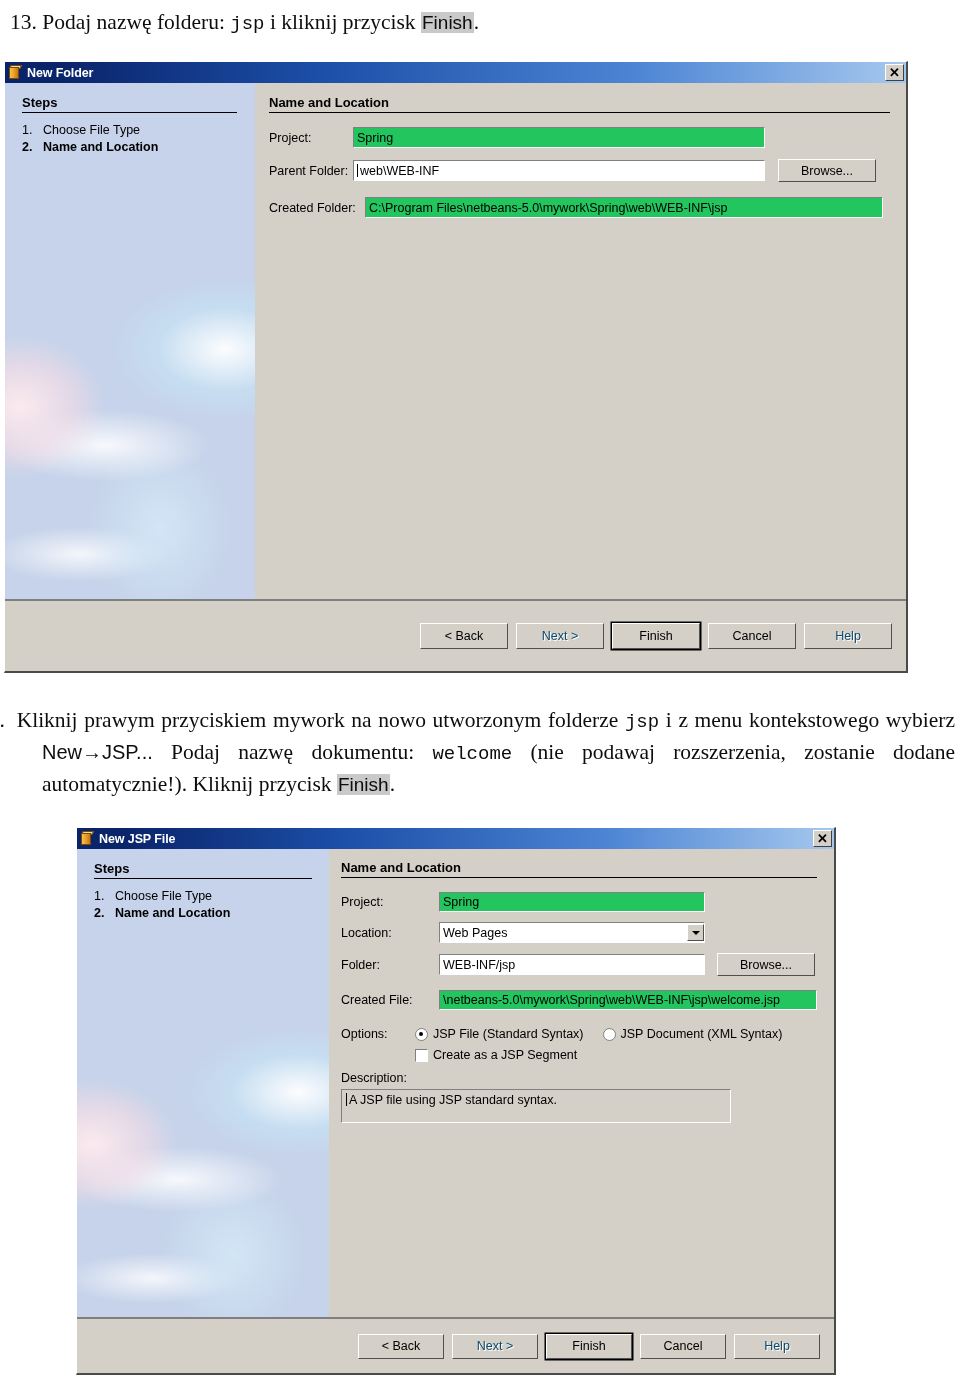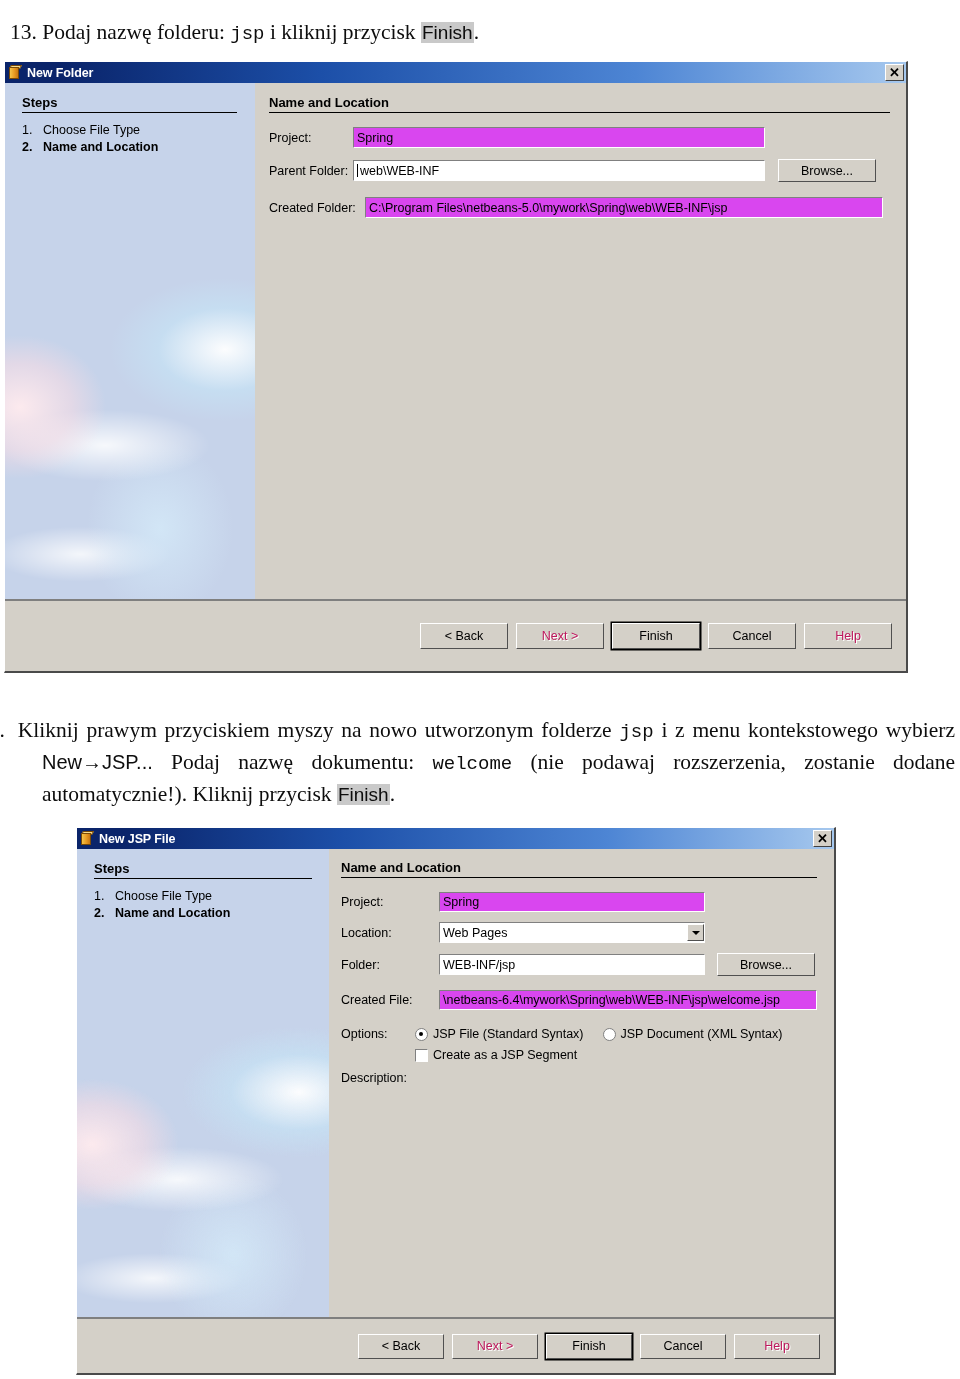--- a/index.html
+++ b/index.html
@@ -16,21 +16,20 @@
     overflow: hidden;
   }
 
   
   .instruction {
     position: absolute;
     font-family: "Liberation Serif", serif;
     font-size: 21.5px;
     line-height: 30px;
     color: #0d0d0d;
-    margin-top: 10px;
   }
   .instr-13 {
     left: 10px;
     top: 7px;
     width: 930px;
   }
   .instr-14 {
     left: 10px;
     top: 705px;
     width: 945px;
@@ -223,21 +222,21 @@
     font-size: 12.5px;
     font-family: "Liberation Sans", sans-serif;
     color: #000;
     padding: 2px 3px;
     white-space: nowrap;
     overflow: hidden;
     display: flex;
     align-items: center;
   }
   .field.readonly {
-    background: #d946ef;
+    background: #22c55e;
   }
   .caret {
     display: inline-block;
     width: 1px;
     height: 13px;
     background: #000;
     margin-left: 1px;
     vertical-align: middle;
   }
   .caret-lead {
@@ -257,21 +256,21 @@
     box-sizing: border-box;
     font-family: "Liberation Sans", sans-serif;
     font-size: 12.5px;
     color: #000;
     display: flex;
     align-items: center;
     justify-content: center;
     white-space: nowrap;
     flex: 0 0 auto;
   }
-  .btn.disabled { color: #be185d; text-shadow: 1px 1px 0 #ffffff; }
+  .btn.disabled { color: #0c4a6e; text-shadow: 1px 1px 0 #ffffff; }
   .btn.default {
     box-shadow: 0 0 0 1.5px #000000;
   }
   .combo-arrow {
     width: 17px;
     height: 17px;
     background: #d4d0c8;
     border-top: 1.5px solid #ffffff;
     border-left: 1.5px solid #ffffff;
     border-right: 1.5px solid #505050;
@@ -450,21 +449,21 @@
     <span class="btn disabled" style="width:88px;height:26px;">Next &gt;</span>
     <span class="btn default" style="width:88px;height:26px;">Finish</span>
     <span class="btn" style="width:88px;height:26px;">Cancel</span>
     <span class="btn disabled" style="width:88px;height:26px;">Help</span>
   </div>
 </div>
 
 <div class="instruction instr-14">
   <span class="hang">
     <span class="num">14.</span>
-    <span>Kliknij prawym przyciskiem myszy na nowo utworzonym folderze</span>
+    <span>Kliknij prawym przyciskiem mywork na nowo utworzonym folderze</span>
     <span class="mono">jsp</span>
     <span>i z menu kontekstowego wybierz</span>
     <span class="sans">New→JSP...</span>
     <span>Podaj nazwę dokumentu:</span>
     <span class="mono">welcome</span>
     <span>(nie podawaj rozszerzenia, zostanie dodane automatycznie!). Kliknij przycisk</span>
     <span class="hl">Finish</span><span>.</span>
   </span>
 </div>
 
@@ -524,21 +523,21 @@
         <span class="flabel" style="width:98px;">Folder:</span>
         <span class="field" style="width:266px;height:21px;">
             <span>WEB-INF/jsp</span>
           </span>
         <span class="btn" style="width:98px;height:23px;margin-left:12px;">Browse...</span>
       </div>
 
       <div class="frow" style="margin-bottom:17px;">
         <span class="flabel" style="width:98px;">Created File:</span>
         <span class="field readonly" style="width:378px;height:20px;">
-            <span>\netbeans-6.4\mywork\Spring\web\WEB-INF\jsp\welcome.jsp</span>
+            <span>\netbeans-5.0\mywork\Spring\web\WEB-INF\jsp\welcome.jsp</span>
           </span>
       </div>
 
       <div class="frow" style="margin-bottom:7px;">
         <span class="flabel" style="width:74px;">Options:</span>
         <span style="display:flex;align-items:center;">
           <span class="radio on"></span>
           <span class="opt-label">JSP File (Standard Syntax)</span>
         </span>
         <span style="display:flex;align-items:center;margin-left:19px;">
@@ -546,20 +545,24 @@
           <span class="opt-label">JSP Document (XML Syntax)</span>
         </span>
       </div>
 
       <div class="frow" style="margin-bottom:9px;padding-left:74px;">
         <span class="checkbox"></span>
         <span class="opt-label">Create as a JSP Segment</span>
       </div>
 
       <div style="font-size:12.5px;margin-bottom:4px;">Description:</div>
+      <div class="desc-box" style="width:390px;height:34px;">
+        <span class="caret-lead"></span>
+        <span>A JSP file using JSP standard syntax.</span>
+      </div>
     </div>
   </div>
 
   <div class="btnbar">
     <span class="btn" style="width:86px;height:25px;">&lt; Back</span>
     <span class="btn disabled" style="width:86px;height:25px;">Next &gt;</span>
     <span class="btn default" style="width:86px;height:25px;">Finish</span>
     <span class="btn" style="width:86px;height:25px;">Cancel</span>
     <span class="btn disabled" style="width:86px;height:25px;">Help</span>
   </div>

